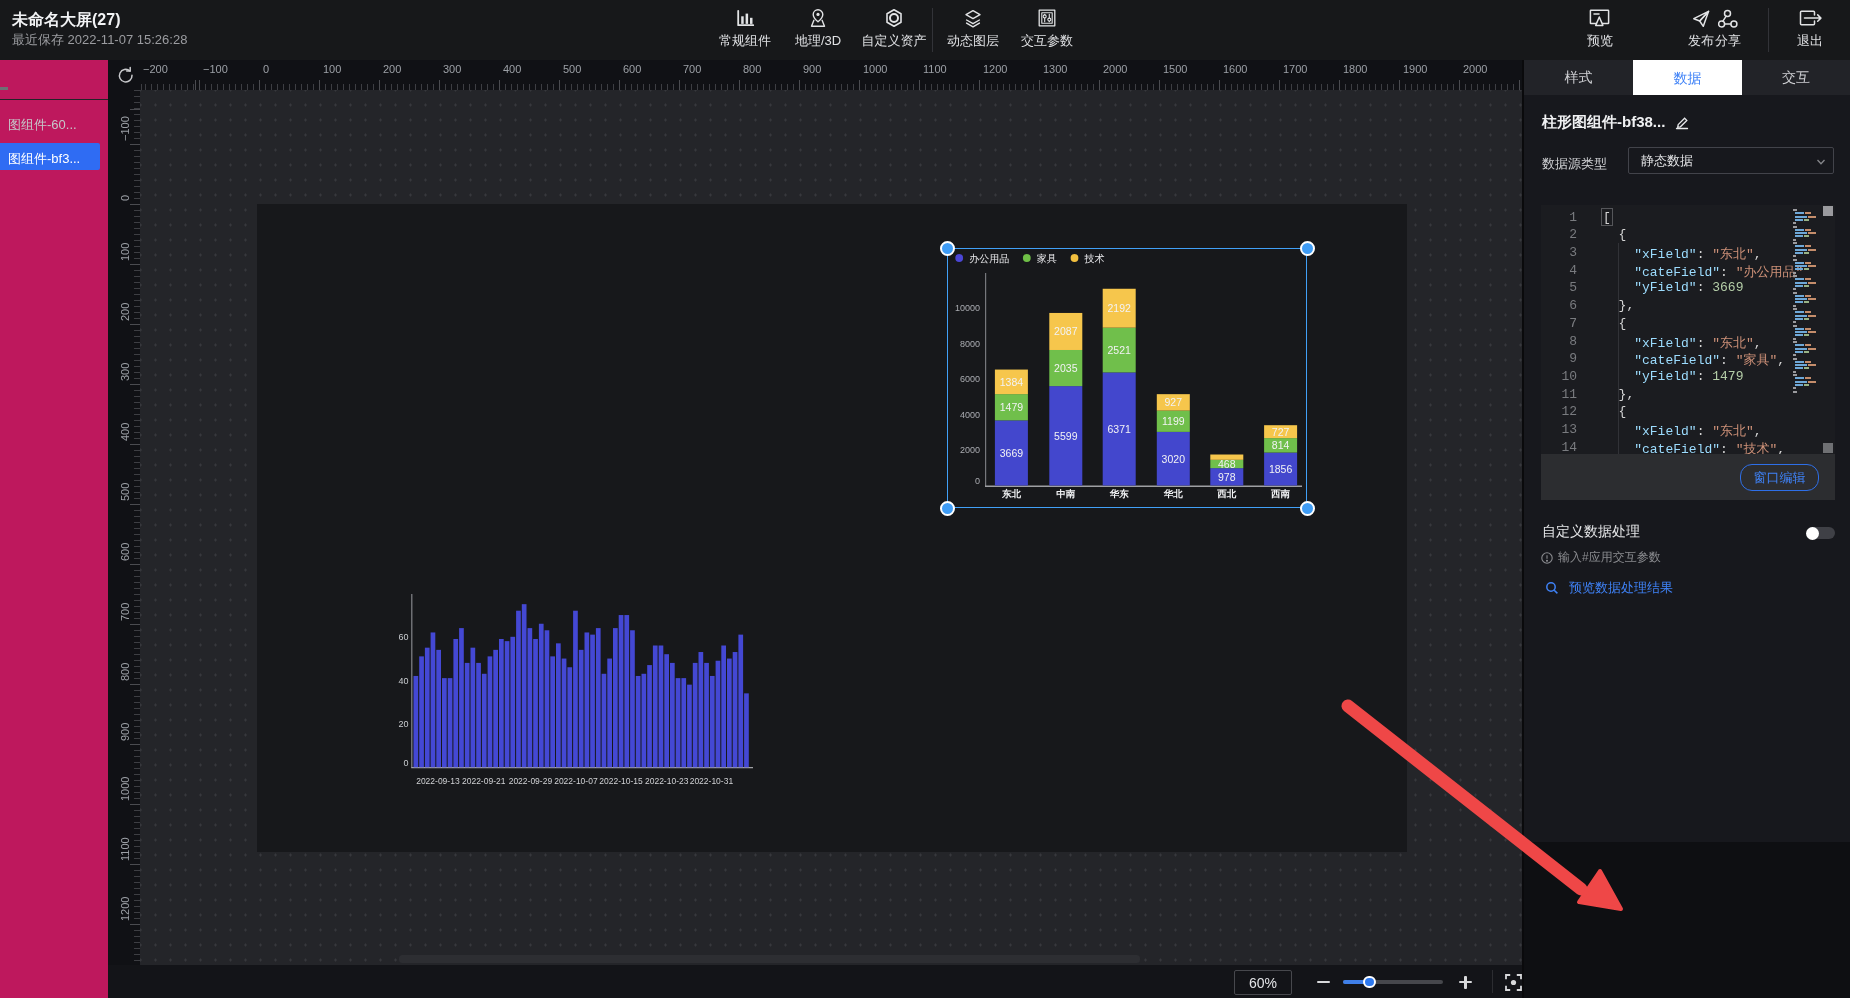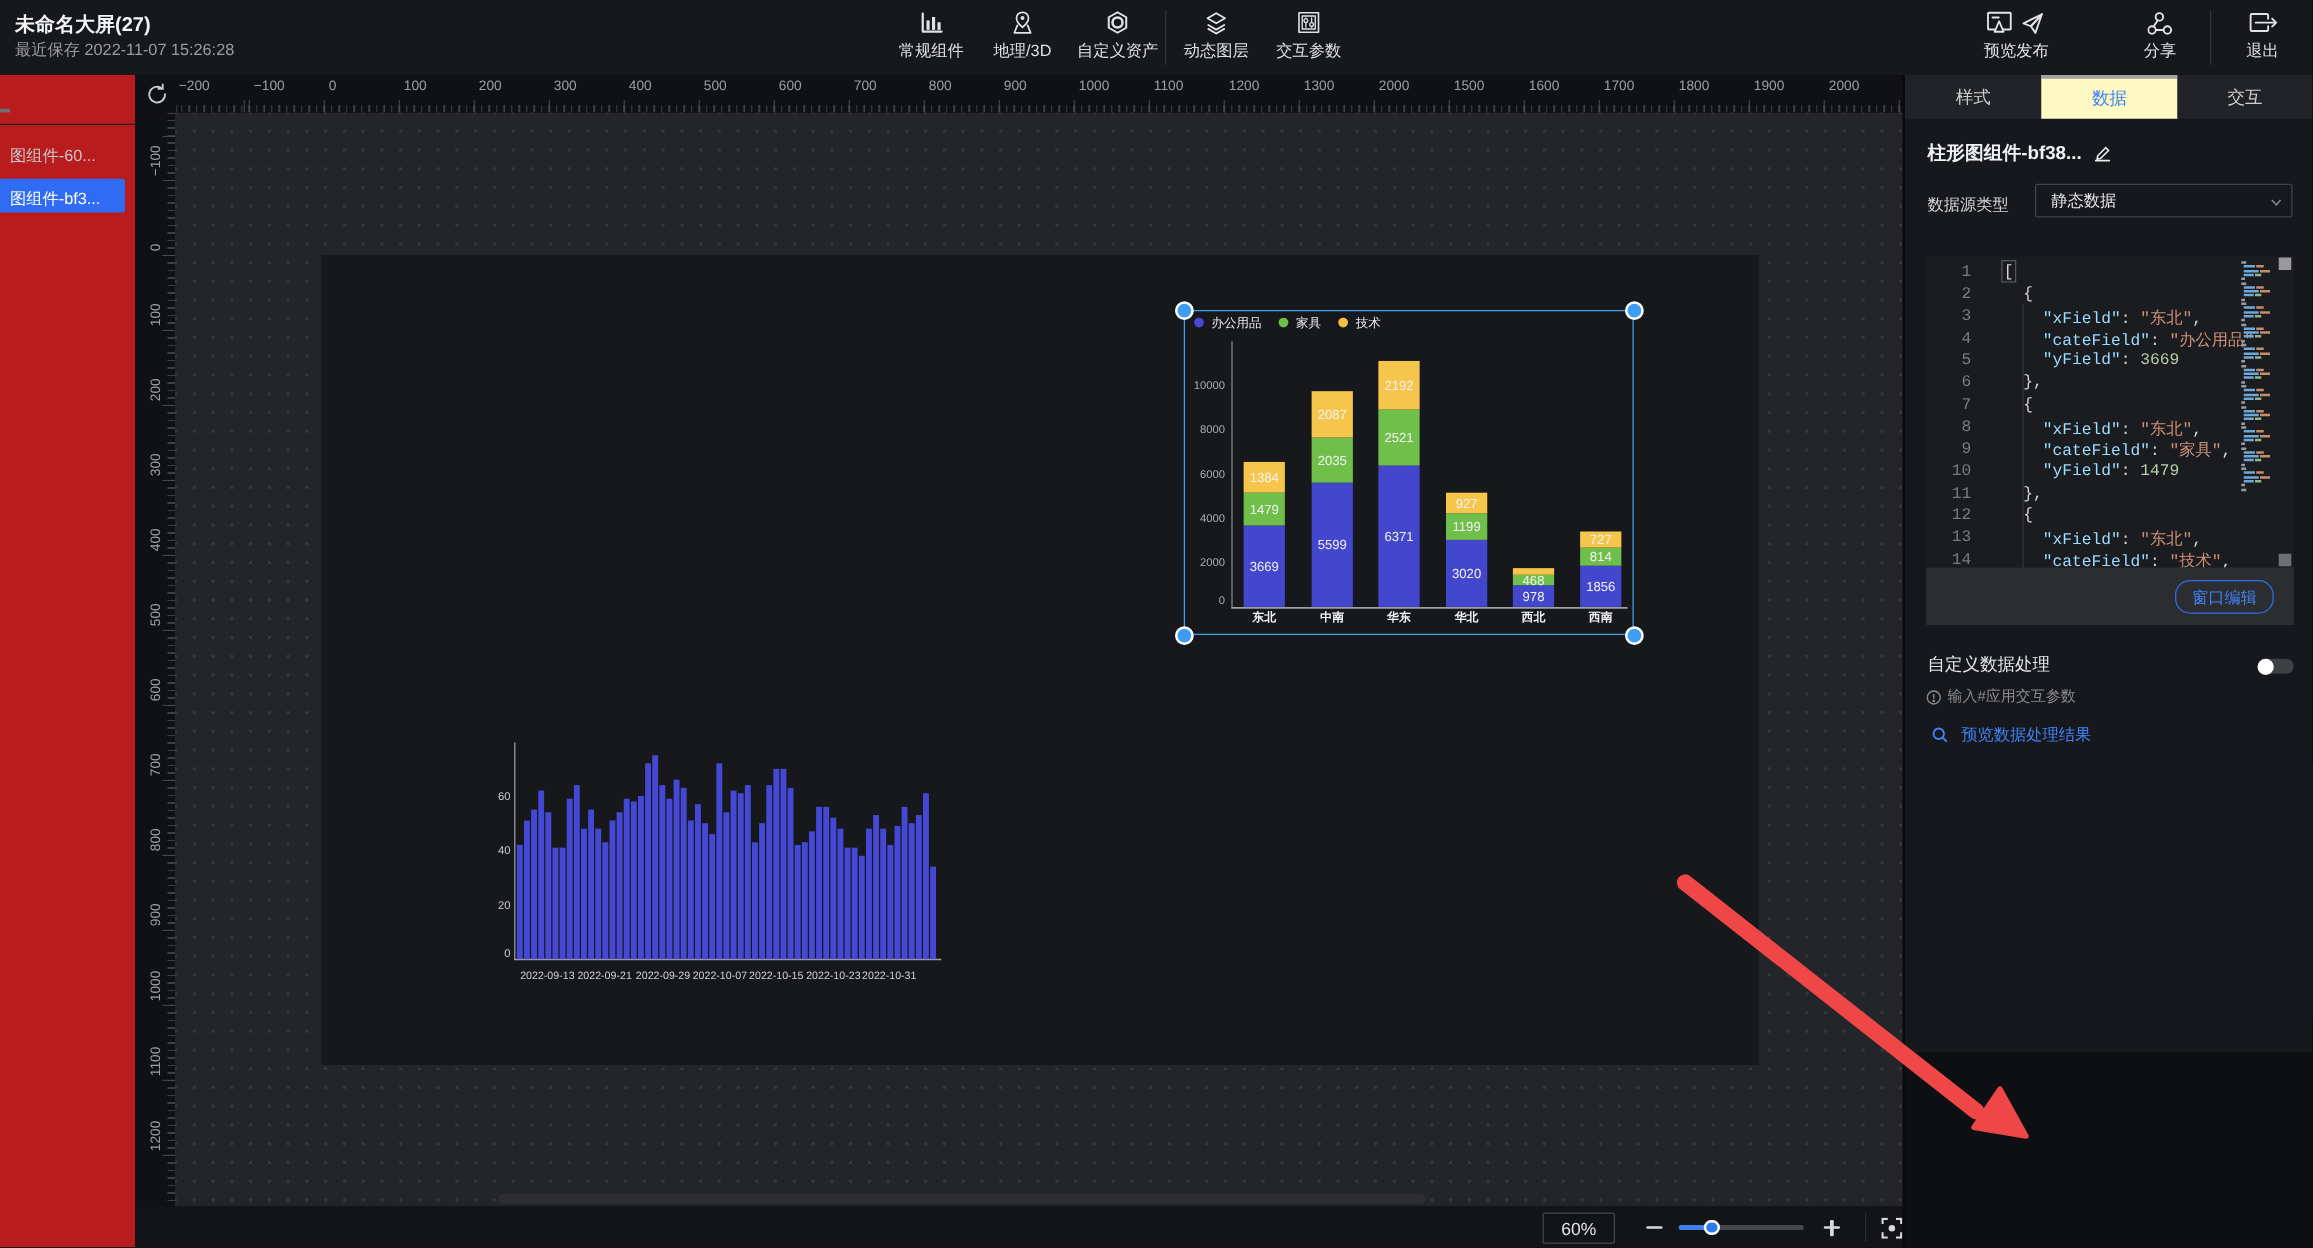--- a/index.html
+++ b/index.html
@@ -6,21 +6,21 @@
 .abs{position:absolute}
 #page{position:relative;width:1850px;height:998px;background:#0e0f12;overflow:hidden}
 
 #topbar{left:0;top:0;width:1850px;height:60px;background:#17181a}
 .tb-title{left:12px;top:10px;font-size:16px;font-weight:bold;color:#f2f3f5}
 .tb-sub{left:12px;top:31px;font-size:13px;color:#9b9ca0}
 .tool{top:8px;width:76px;height:42px;display:flex;flex-direction:column;align-items:center;justify-content:space-between}
 .tool .lbl{font-size:13px;color:#dfe0e3;white-space:nowrap}
 .vdiv{width:1px;background:#323338}
 
-#leftpanel{left:0;top:60px;width:108px;height:938px;background:#b91c1c}
+#leftpanel{left:0;top:60px;width:108px;height:938px;background:#be185d}
 .lp-sep{left:0;top:39px;width:108px;height:1px;background:#232428}
 .lp-item{left:8px;font-size:13px;color:#c6c7ca;white-space:nowrap}
 .lp-active{left:0;top:83px;width:100px;height:27px;background:#2f6cf3;border-radius:0 2px 2px 0}
 
 #hruler{left:140px;top:60px;width:1384px;height:30px;background:#101115;overflow:hidden}
 #vruler{left:108px;top:90px;width:32px;height:875px;background:#101115;overflow:hidden}
 #rcorner{left:108px;top:60px;width:32px;height:30px;background:#101115}
 .hminor{left:0;bottom:0;width:1384px;height:6px;background-image:repeating-linear-gradient(90deg,#3d3e43 0,#3d3e43 1px,transparent 1px,transparent 6px);background-position-x:5px}
 .hmajor{left:0;bottom:0;width:1384px;height:10px;background-image:repeating-linear-gradient(90deg,#4a4b50 0,#4a4b50 1px,transparent 1px,transparent 60px);background-position-x:59px}
 .vminor{right:0;top:0;width:6px;height:875px;background-image:repeating-linear-gradient(180deg,#3d3e43 0,#3d3e43 1px,transparent 1px,transparent 6px);background-position-y:0px}
@@ -34,21 +34,21 @@
 
 #bottombar{left:108px;top:965px;width:1416px;height:33px;background:#131418;display:flex;align-items:center}
 .zoombox{position:absolute;left:1126px;top:5px;width:58px;height:25px;border:1px solid #47484d;border-radius:2px;color:#e3e4e7;font-size:14px;display:flex;align-items:center;justify-content:center}
 .ztrack{position:absolute;left:1235px;top:14.5px;width:100px;height:4.5px;border-radius:2.2px;background:#46474c}
 .zfill{position:absolute;left:1235px;top:14.5px;width:26px;height:4.5px;border-radius:2.2px;background:#3f7fe8}
 .zknob{position:absolute;left:1255px;top:10.5px;width:12.5px;height:12.5px;border-radius:50%;background:#2e79ef;border:2.5px solid #fff}
 
 #rpanel{left:1524px;top:60px;width:326px;height:782px;background:#17181d}
 .tab{top:0;height:35px;display:flex;align-items:center;justify-content:center;font-size:14px}
 .tab-in{background:#222328;color:#cdced2}
-.tab-act{background:#fef9c3;color:#3f82f7;border-top:3px solid #a3a3a3}
+.tab-act{background:#ffffff;color:#3f82f7;border-top:3px solid #ffffff}
 .rp-title{left:18px;top:53px;font-size:15px;font-weight:bold;color:#f0f1f3}
 .rp-lab{left:18px;top:95px;font-size:13px;color:#d2d3d6}
 .rp-select{left:104px;top:87px;width:206px;height:27px;border:1px solid #42434a;border-radius:2px;color:#e6e7e9;font-size:13px;display:flex;align-items:center;padding-left:12px}
 #editor{left:17px;top:145px;width:294px;height:249px;background:#1b1c20;overflow:hidden;font-family:"Liberation Mono",monospace;font-size:13px}
 .gut{position:absolute;left:0;width:36px;text-align:right;color:#797b7f}
 .cl{position:absolute;left:62px;white-space:pre;color:#d4d4d4}
 .k{color:#9cdcfe}.s{color:#ce9178}.n{color:#b5cea8}
 .iguide{position:absolute;left:77px;top:38px;width:1px;height:211px;background:#313237}
 .brbox{position:absolute;left:60px;top:3px;width:12px;height:18px;border:1px solid #55565a}
 #minimap{position:absolute;left:252px;top:2px;width:30px;height:245px}
@@ -324,21 +324,21 @@
 <div class="abs tool" style="left:1562px">
         <svg width="22" height="20" viewBox="0 0 22 20">
           <g stroke="#e2e3e5" stroke-width="1.4" fill="none" stroke-linecap="round" stroke-linejoin="round">
             <rect x="1.4" y="2.2" width="18.2" height="13.4" rx="0.6" stroke-width="1.5"></rect>
             <path d="M5 6h5" stroke-width="1.5"></path>
             <path d="M10.3 9l3.6 8.4H6.7z" fill="#17181a" stroke-width="1.5"></path>
           </g>
         </svg>
         <span class="lbl">预览</span>
       </div>
-<div class="abs tool" style="left:1588px">
+<div class="abs tool" style="left:1663px">
         <svg width="20" height="20" viewBox="0 0 20 20">
           <g stroke="#e2e3e5" stroke-width="1.4" fill="none" stroke-linecap="round" stroke-linejoin="round">
             <path d="M17.5 3.4L2.8 10.7l5.9 2.3z" stroke-width="1.5"></path>
             <path d="M17.5 3.4L12.3 18.3l-3.6-5.3z" stroke-width="1.5"></path>
           </g>
         </svg>
         <span class="lbl">发布</span>
       </div>
 <div class="abs tool" style="left:1690px">
         <svg width="20" height="20" viewBox="0 0 20 20">

